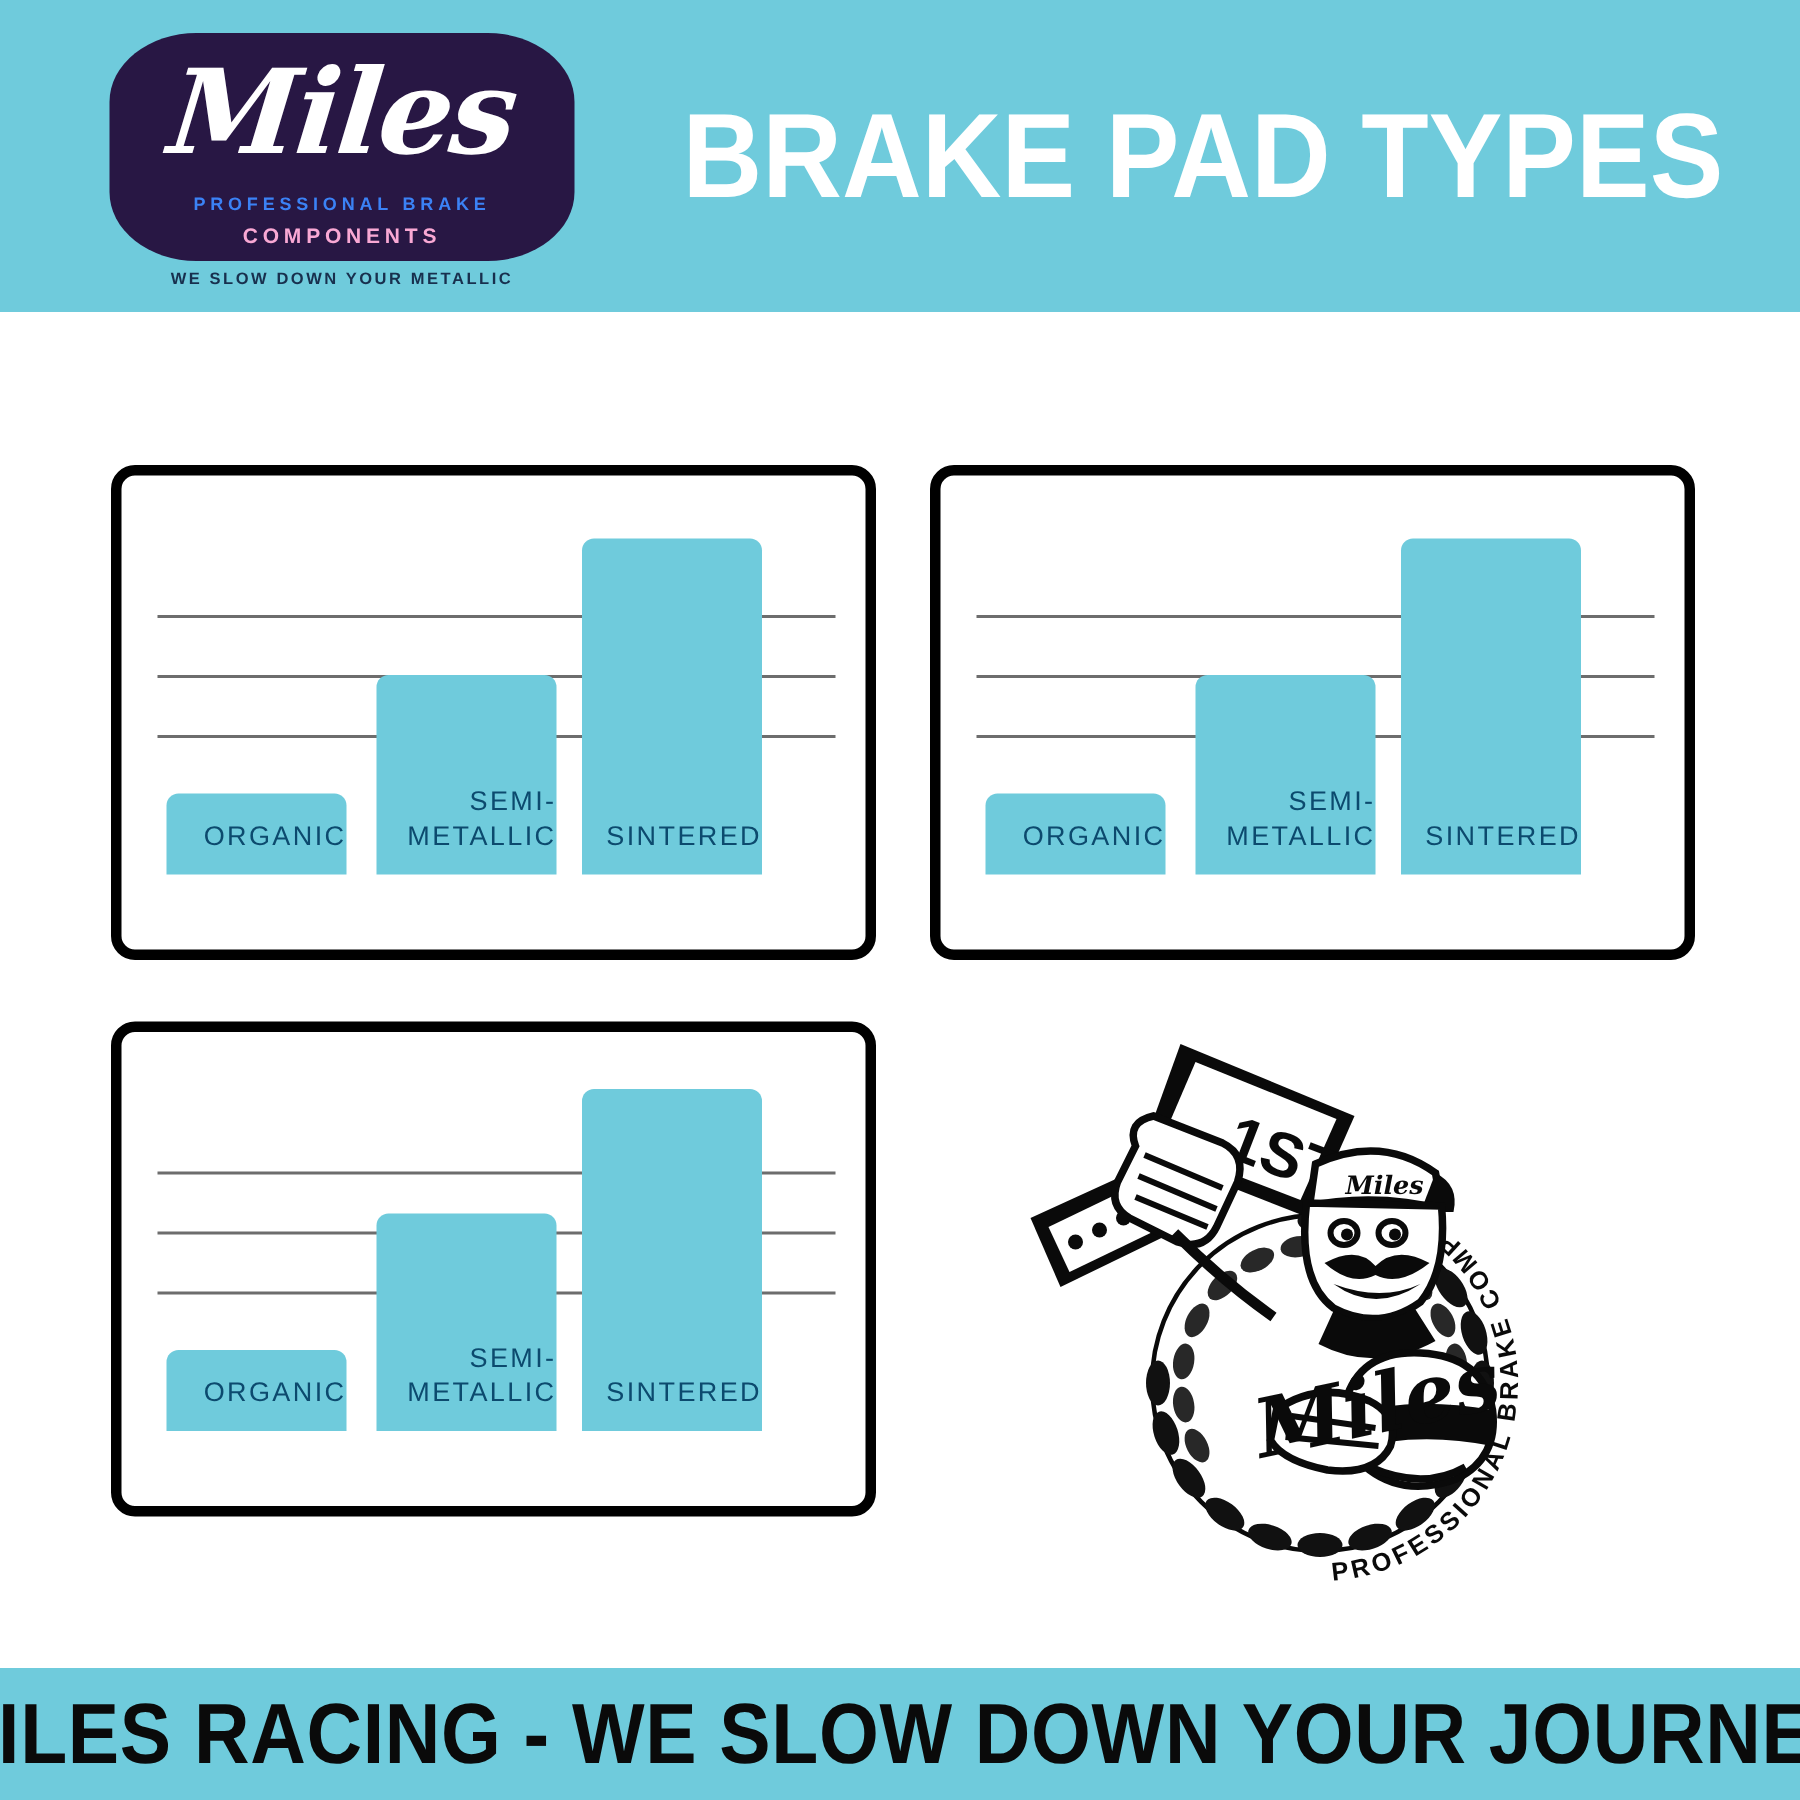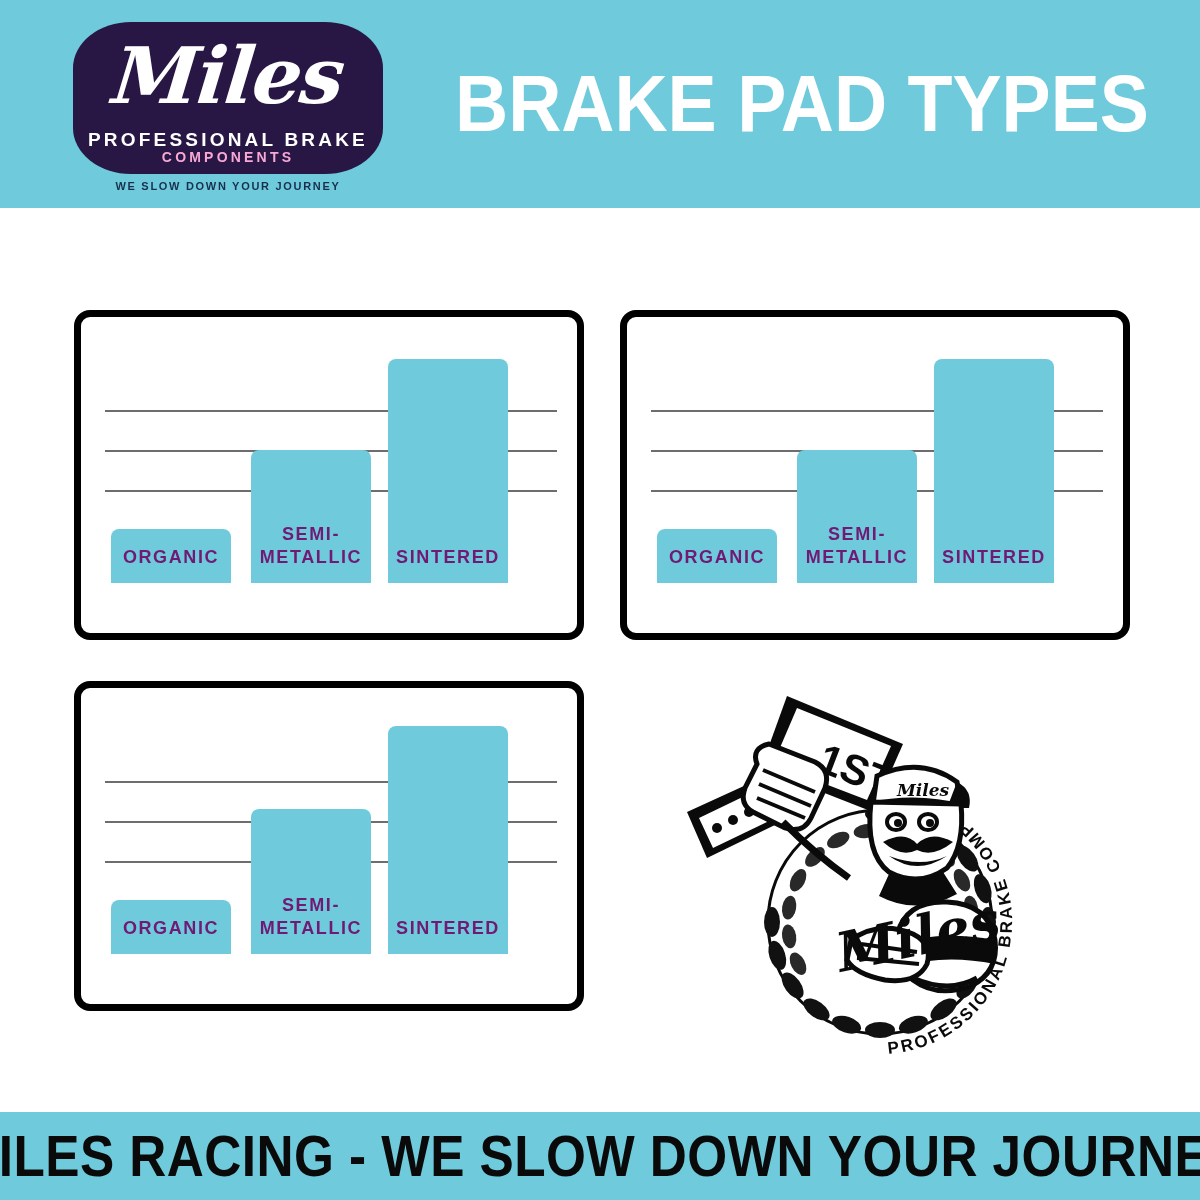--- a/index.html
+++ b/index.html
@@ -30,21 +30,21 @@
     font-family:"DejaVu Serif", serif;
     font-style:italic;
     font-weight:bold;
     font-size:78px;
     line-height:104px;
     letter-spacing:-2px;
     transform:skewX(-6deg);
   }
   .logo-sub1{
     position:absolute;left:0;top:107px;width:310px;text-align:center;
-    color:#ffffff;font-size:19px;font-weight:bold;letter-spacing:3.2px;
+    color:#3b82f6;font-size:12px;font-weight:bold;letter-spacing:3.2px;
   }
   .logo-sub2{
     position:absolute;left:0;top:127px;width:310px;text-align:center;
     color:#f9a8d4;font-size:14px;font-weight:bold;letter-spacing:3.2px;
   }
   .logo-tagline{
     position:absolute;left:73px;top:180px;width:310px;text-align:center;
     color:#18304e;font-size:11px;font-weight:bold;letter-spacing:1.7px;
   }
   .header-title{
@@ -81,24 +81,24 @@
     background:#6d6d6d;
   }
   .bar{
     position:absolute;
     background:#6FCBDC;
     border-radius:8px 8px 0 0;
     box-sizing:border-box;
   }
   .bar-label{
     position:absolute;left:0;width:100%;
-    text-align:center;
-    color:#701a75;
+    text-align:right;
+    color:#0c4a6e;
     font-size:18px;
-    font-weight:700;
+    font-weight:400;
     letter-spacing:1.6px;
     line-height:23px;
     white-space:pre-line;
   }
   .banner{
     position:absolute;left:24px;width:452px;height:52px;
     background:#0a0a0a;
     border-radius:6px;
     display:flex;align-items:center;justify-content:center;
   }
@@ -139,21 +139,21 @@
 
 <div class="page">
 
   <div class="header">
 
     <div class="logo-badge">
       <div class="logo-script">Miles</div>
       <div class="logo-sub1">PROFESSIONAL BRAKE</div>
       <div class="logo-sub2">COMPONENTS</div>
     </div>
-    <div class="logo-tagline">WE SLOW DOWN YOUR JOURNEY</div>
+    <div class="logo-tagline">WE SLOW DOWN YOUR METALLIC</div>
 
     <div class="header-title">BRAKE PAD TYPES</div>
   </div>
 
   <div class="card" id="card-0">
     <div class="plot">
         <div class="grid-line" style="top: 172.667px;"></div>
         <div class="grid-line" style="top: 133px;"></div>
         <div class="grid-line" style="top: 93.3333px;"></div>
         <div class="bar" style="left: 30px; width: 120px; top: 212.333px; height: 53.6667px;">

